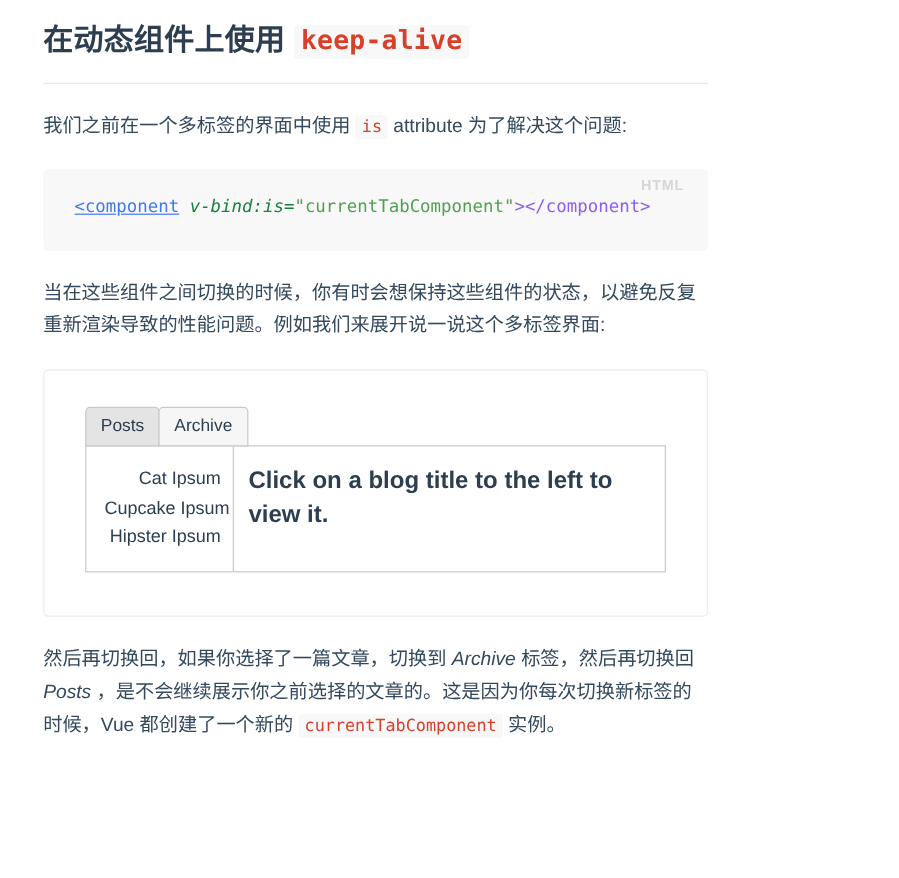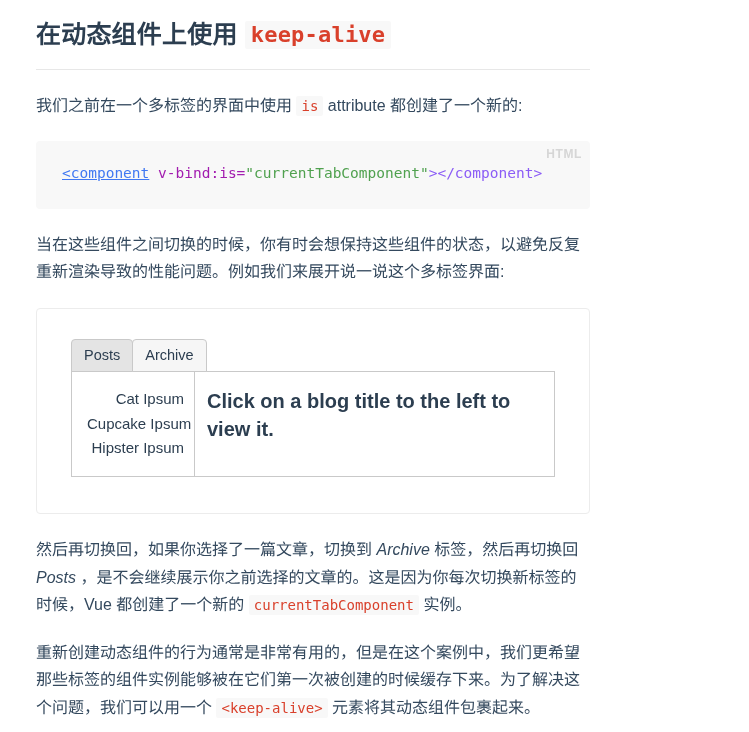--- a/index.html
+++ b/index.html
@@ -69,39 +69,39 @@
     position: relative;
     margin: 22px 0 0 0;
     background: #f8f8f8;
     border-radius: 4px;
     padding: 22px 26px 24px 26px;
     overflow: hidden;
   }
   .code-lang {
     position: absolute;
     top: 6px;
-    right: 8px;
+    right: 20px;
     font-size: 12px;
     font-family: "Liberation Sans", sans-serif;
     color: #d6d6d6;
     letter-spacing: .6px;
     font-weight: bold;
     user-select: none;
   }
   .code-block pre {
     margin: 0;
     font-family: "DejaVu Sans Mono", "Liberation Mono", monospace;
     font-size: 14.5px;
     line-height: 1.5;
     color: #4078f2;
     white-space: pre;
     overflow-x: auto;
   }
   .tok-tag    { color: #4078f2; text-decoration: underline; }
-  .tok-attr   { color: #a21caf; }
+  .tok-attr   { color: #15803d; font-style: italic; }
   .tok-string { color: #50a14f; }
   .tok-punct  { color: #8b5cf6; }
 
   
   .demo-box {
     margin: 22px 0 0 0;
     border: 1px solid #ececec;
     border-radius: 4px;
     padding: 30px 34px 36px 34px;
     background: #ffffff;
@@ -181,21 +181,21 @@
 <div class="page">
 
   <h1 class="doc-heading">
     <span>在动态组件上使用</span>
     <code class="inline-code red">keep-alive</code>
   </h1>
 
   <p class="body-text">
     <span>我们之前在一个多标签的界面中使用</span>
     <code class="inline-code red">is</code>
-    <span>attribute 都创建了一个新的:</span>
+    <span>attribute 为了解决这个问题:</span>
   </p>
 
   <div class="code-block">
     <span class="code-lang">HTML</span>
     <pre><code><span class="tok-tag">&lt;component</span><span class="tok-attr"> v-bind:is=</span><span class="tok-string">"currentTabComponent"</span><span class="tok-punct">&gt;&lt;/component&gt;</span></code></pre>
   </div>
 
   <p class="body-text">当在这些组件之间切换的时候，你有时会想保持这些组件的状态，以避免反复重新渲染导致的性能问题。例如我们来展开说一说这个多标签界面:</p>
 
   <div class="demo-box">
@@ -219,19 +219,14 @@
   <p class="body-text">
     <span>然后再切换回，如果你选择了一篇文章，切换到</span>
     <em class="term">Archive</em>
     <span>标签，然后再切换回</span>
     <em class="term">Posts</em>
     <span>，是不会继续展示你之前选择的文章的。这是因为你每次切换新标签的时候，Vue 都创建了一个新的</span>
     <code class="inline-code red">currentTabComponent</code>
     <span>实例。</span>
   </p>
 
-  <p class="body-text tight">
-    <span>重新创建动态组件的行为通常是非常有用的，但是在这个案例中，我们更希望那些标签的组件实例能够被在它们第一次被创建的时候缓存下来。为了解决这个问题，我们可以用一个</span>
-    <code class="inline-code red">&lt;keep-alive&gt;</code>
-    <span>元素将其动态组件包裹起来。</span>
-  </p>
 
 </div>
 
 </body></html>

